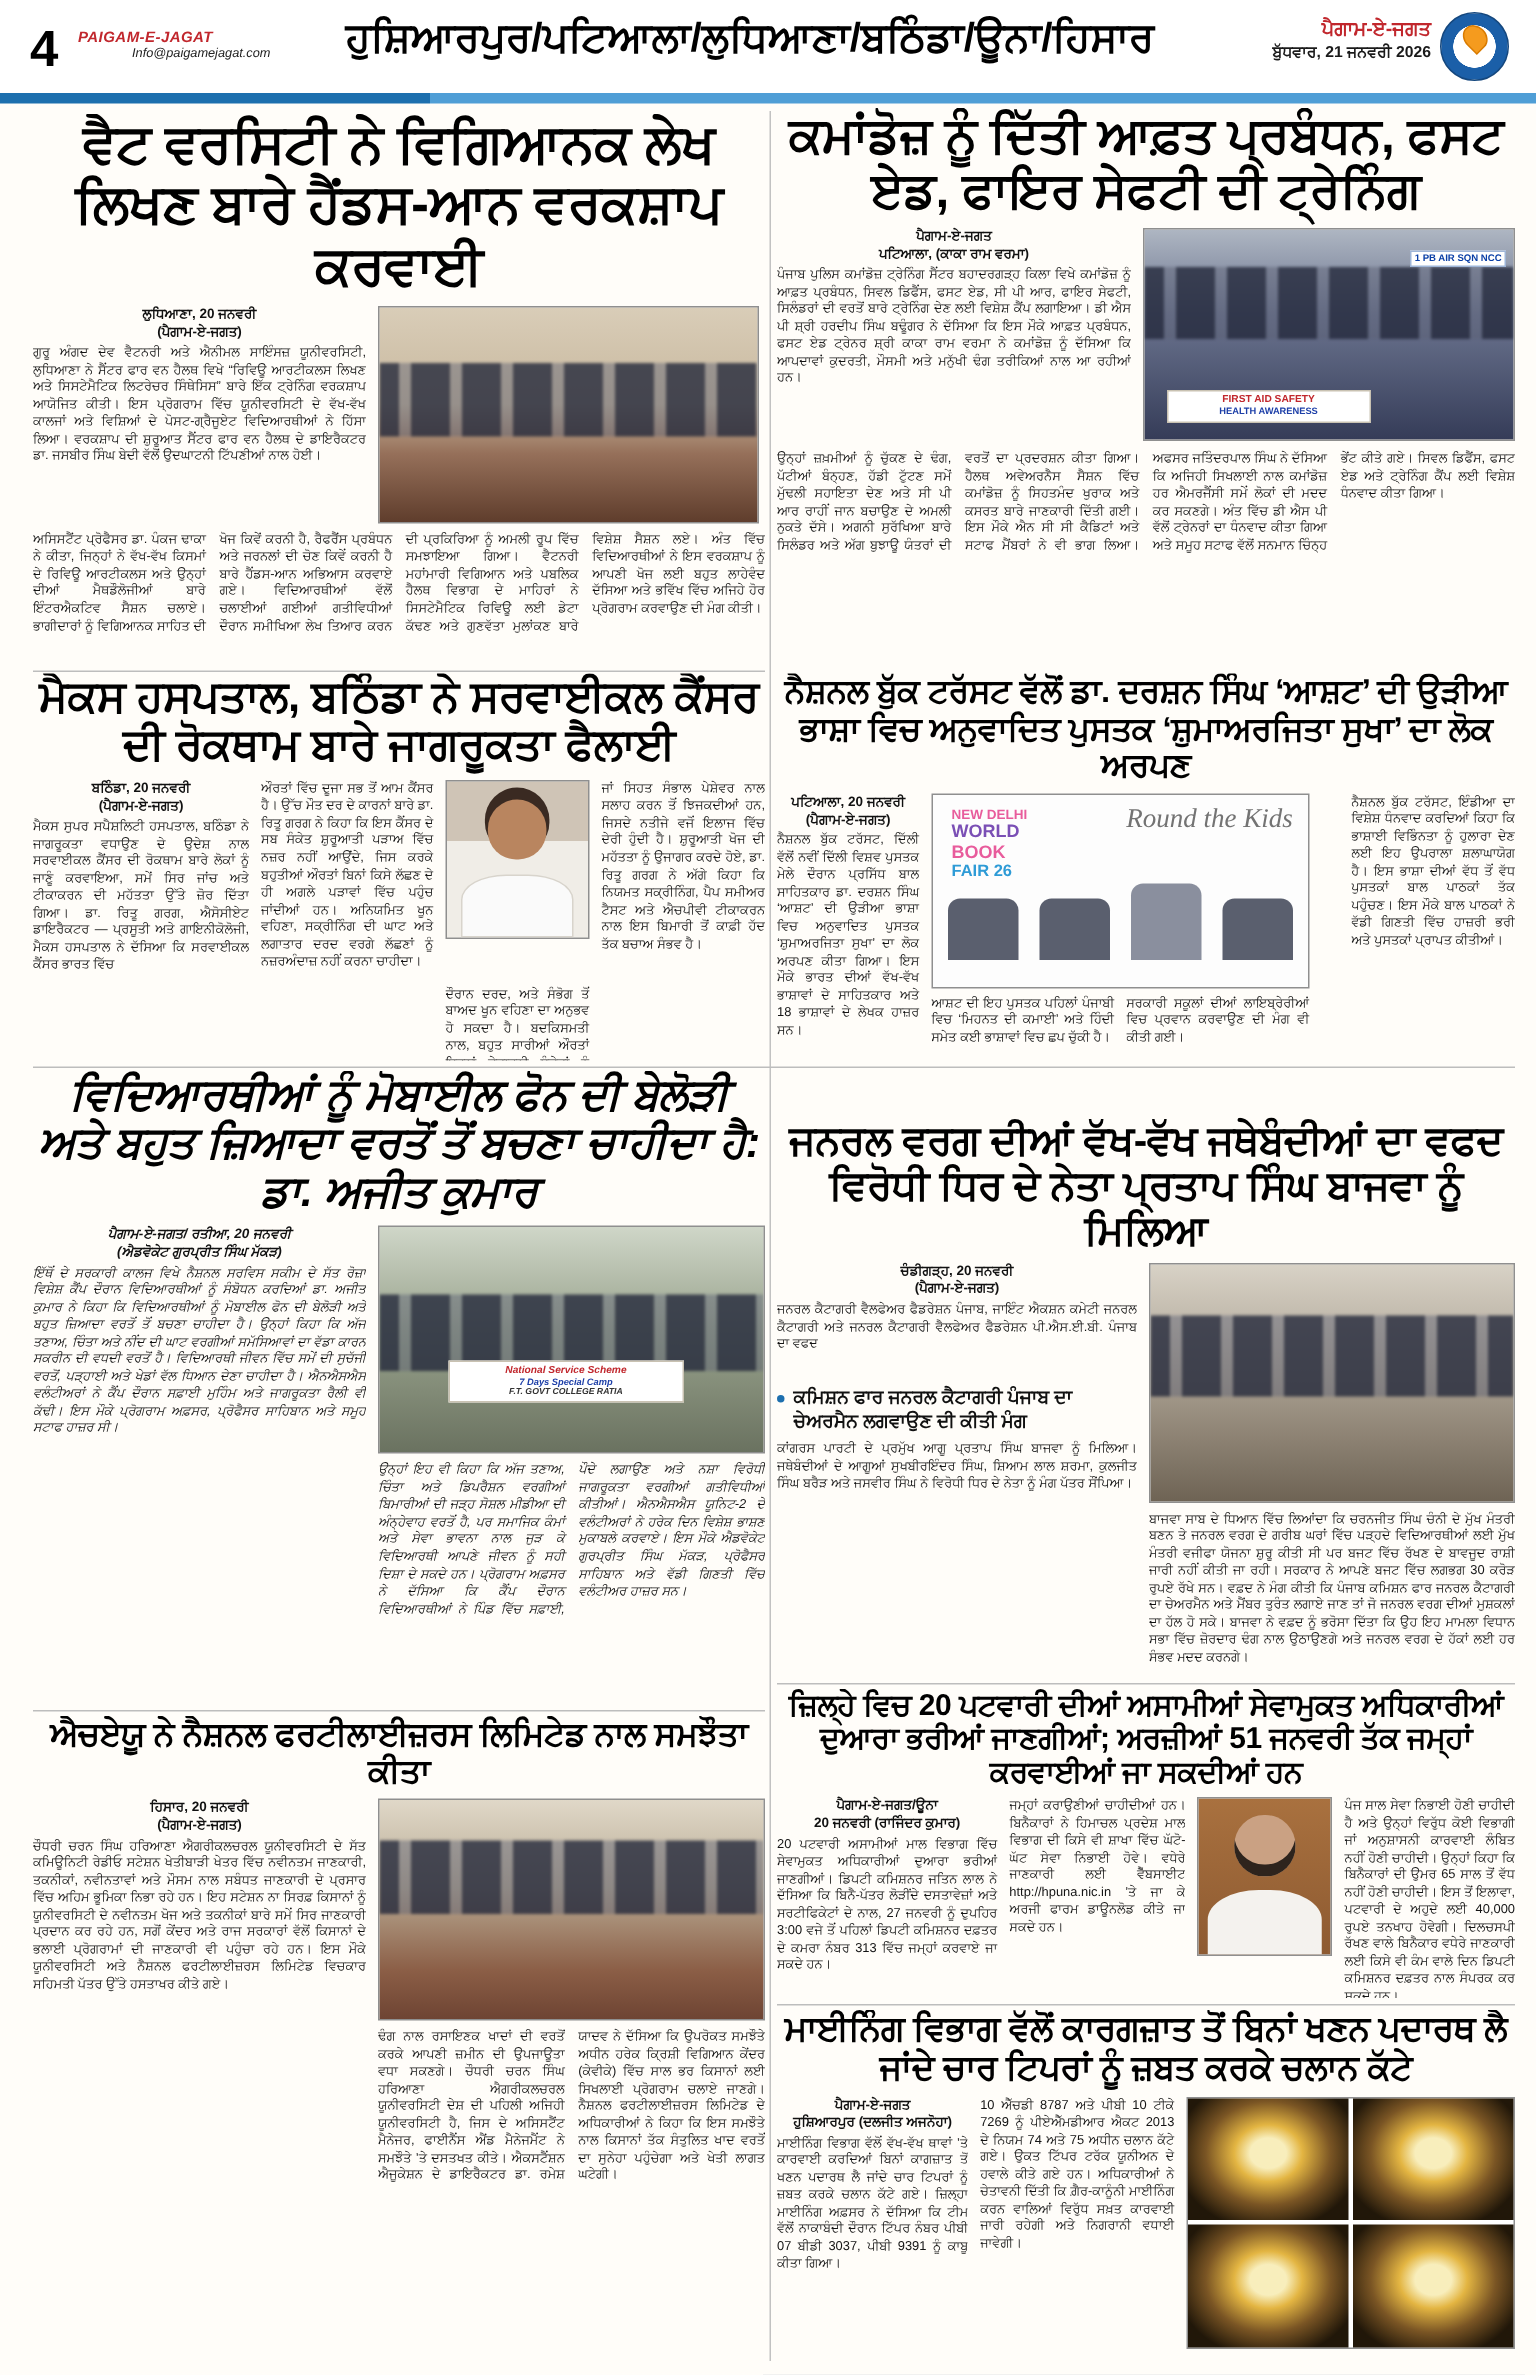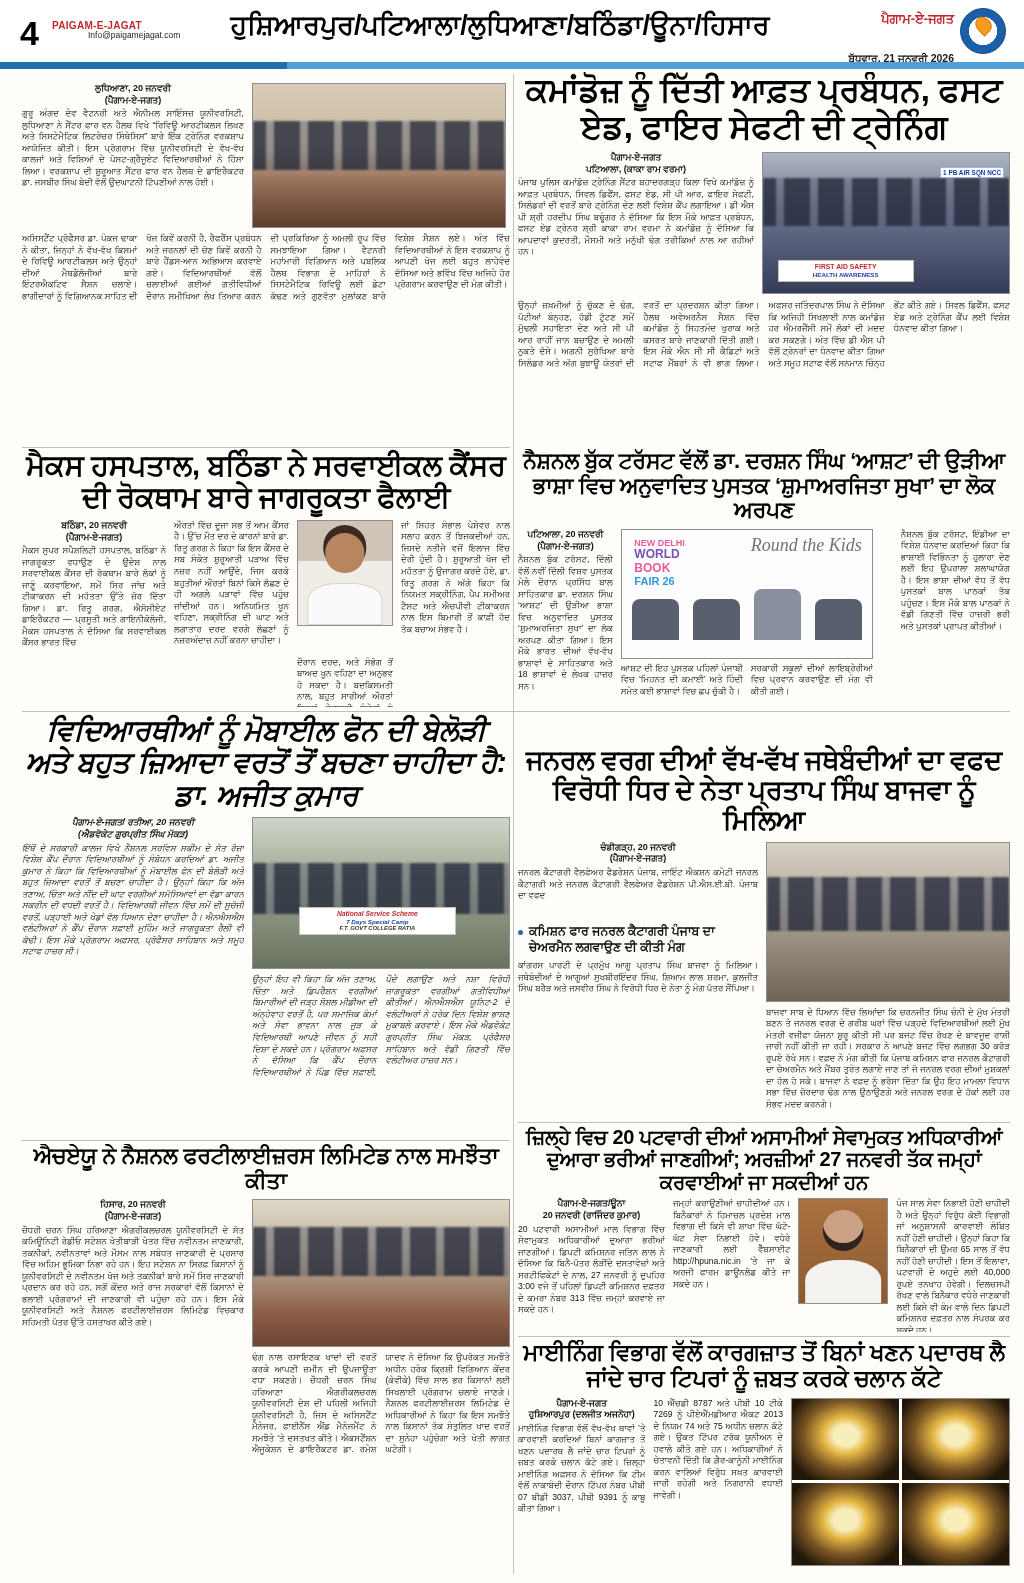--- a/index.html
+++ b/index.html
@@ -1,28 +1,28 @@
 <!DOCTYPE html>
 <html><head>
 <meta charset="utf-8">
 <style>
   html,body{margin:0;padding:0;background:#e8e8e8;}
   .page{position:relative;width:1024px;height:1583px;background:#fffdf9;margin:0 auto;
         font-family:"Liberation Sans",sans-serif;color:#111;overflow:hidden;}
   
   .hdr{position:absolute;left:0;top:0;width:1024px;height:62px;background:#fff;}
   .pgnum{position:absolute;left:20px;top:14px;font-size:34px;font-weight:800;color:#000;}
-  .brand{position:absolute;left:52px;top:20px;line-height:1.1;}
+  .brand{position:absolute;left:52px;top:20px;line-height:1.1;font-style:italic;}
   .brand .nm{color:#c1272d;font-weight:800;font-size:10px;letter-spacing:.3px;}
   .brand .em{color:#222;font-size:8.5px;padding-left:36px;}
   .regions{position:absolute;left:200px;top:10px;width:600px;text-align:center;
            font-size:27px;font-weight:800;color:#000;}
   .mast{position:absolute;right:70px;top:10px;text-align:right;line-height:1.4;}
   .mast .pj{color:#c1272d;font-weight:800;font-size:13px;}
-  .mast .dt{color:#1a1a1a;font-weight:700;font-size:10.5px;margin-top:23px;}
+  .mast .dt{color:#1a1a1a;font-weight:700;font-size:10.5px;}
   .logo{position:absolute;right:18px;top:8px;width:44px;height:44px;border-radius:50%;
         background:radial-gradient(circle at 50% 50%, #fff 0 45%, #1b5fa8 46% 72%, #f4c20d 73% 100%);
         border:1px solid #14477e;}
   .logo .flame{position:absolute;left:15px;top:7px;width:13px;height:16px;background:#f59b1e;
         border-radius:50% 50% 50% 0;transform:rotate(-45deg);border:1px solid #d97b00;}
   .topbar{position:absolute;left:0;top:62px;width:1024px;height:7px;
           background:linear-gradient(90deg,#1d6fae 0 28%,#4f9ed6 28% 100%);}
   
   .vline{position:absolute;left:513px;top:74px;width:1px;height:1500px;background:#c2c2c2;}
   .hline{position:absolute;height:1px;background:#bdbdbd;}
@@ -95,20 +95,21 @@
   </div>
   <div class="topbar"></div>
   <div class="vline"></div>
   <div class="hline" style="left:22px;top:447px;width:488px;"></div>
   <div class="hline" style="left:22px;top:711px;width:988px;"></div>
   <div class="hline" style="left:22px;top:1140px;width:488px;"></div>
   <div class="hline" style="left:518px;top:1122px;width:492px;"></div>
   <div class="hline" style="left:518px;top:1336px;width:492px;"></div>
 
   <div class="art" style="left:22px;top:76px;width:488px;height:366px;">
+    <div class="hl" style="font-size:36px;">ਵੈਟ ਵਰਸਿਟੀ ਨੇ ਵਿਗਿਆਨਕ ਲੇਖ ਲਿਖਣ ਬਾਰੇ ਹੈਂਡਸ-ਆਨ ਵਰਕਸ਼ਾਪ ਕਰਵਾਈ</div>
     <div class="row" style="margin-top:7px;">
       <div style="width:222px;">
         <div class="dl">
           <span>ਲੁਧਿਆਣਾ, 20 ਜਨਵਰੀ</span><br>
           <span>(ਪੈਗਾਮ-ਏ-ਜਗਤ)</span>
         </div>
         <div class="bd" style="height:118px;">ਗੁਰੂ ਅੰਗਦ ਦੇਵ ਵੈਟਨਰੀ ਅਤੇ ਐਨੀਮਲ ਸਾਇੰਸਜ਼ ਯੂਨੀਵਰਸਿਟੀ, ਲੁਧਿਆਣਾ ਨੇ ਸੈਂਟਰ ਫਾਰ ਵਨ ਹੈਲਥ ਵਿਖੇ “ਰਿਵਿਊ ਆਰਟੀਕਲਸ ਲਿਖਣ ਅਤੇ ਸਿਸਟੇਮੈਟਿਕ ਲਿਟਰੇਚਰ ਸਿੰਥੇਸਿਸ” ਬਾਰੇ ਇੱਕ ਟ੍ਰੇਨਿੰਗ ਵਰਕਸ਼ਾਪ ਆਯੋਜਿਤ ਕੀਤੀ। ਇਸ ਪ੍ਰੋਗਰਾਮ ਵਿੱਚ ਯੂਨੀਵਰਸਿਟੀ ਦੇ ਵੱਖ-ਵੱਖ ਕਾਲਜਾਂ ਅਤੇ ਵਿਸ਼ਿਆਂ ਦੇ ਪੋਸਟ-ਗ੍ਰੈਜੂਏਟ ਵਿਦਿਆਰਥੀਆਂ ਨੇ ਹਿੱਸਾ ਲਿਆ। ਵਰਕਸ਼ਾਪ ਦੀ ਸ਼ੁਰੂਆਤ ਸੈਂਟਰ ਫਾਰ ਵਨ ਹੈਲਥ ਦੇ ਡਾਇਰੈਕਟਰ ਡਾ. ਜਸਬੀਰ ਸਿੰਘ ਬੇਦੀ ਵੱਲੋਂ ਉਦਘਾਟਨੀ ਟਿੱਪਣੀਆਂ ਨਾਲ ਹੋਈ।</div>
       </div>
       <div class="ph ph-meeting" style="width:252px;height:143px;">
         <div class="band"></div>
@@ -252,21 +253,21 @@
       <div style="width:258px;">
         <div class="ph ph-hau" style="width:256px;height:146px;">
           <div class="band" style="top:18%;"></div>
         </div>
         <div class="bd cols2" style="height:230px;margin-top:5px;">ਢੰਗ ਨਾਲ ਰਸਾਇਣਕ ਖਾਦਾਂ ਦੀ ਵਰਤੋਂ ਕਰਕੇ ਆਪਣੀ ਜ਼ਮੀਨ ਦੀ ਉਪਜਾਊਤਾ ਵਧਾ ਸਕਣਗੇ। ਚੌਧਰੀ ਚਰਨ ਸਿੰਘ ਹਰਿਆਣਾ ਐਗਰੀਕਲਚਰਲ ਯੂਨੀਵਰਸਿਟੀ ਦੇਸ਼ ਦੀ ਪਹਿਲੀ ਅਜਿਹੀ ਯੂਨੀਵਰਸਿਟੀ ਹੈ, ਜਿਸ ਦੇ ਅਸਿਸਟੈਂਟ ਮੈਨੇਜਰ, ਫਾਈਨੈਂਸ ਐਂਡ ਮੈਨੇਜਮੈਂਟ ਨੇ ਸਮਝੌਤੇ ’ਤੇ ਦਸਤਖਤ ਕੀਤੇ। ਐਕਸਟੈਂਸ਼ਨ ਐਜੂਕੇਸ਼ਨ ਦੇ ਡਾਇਰੈਕਟਰ ਡਾ. ਰਮੇਸ਼ ਯਾਦਵ ਨੇ ਦੱਸਿਆ ਕਿ ਉਪਰੋਕਤ ਸਮਝੌਤੇ ਅਧੀਨ ਹਰੇਕ ਕ੍ਰਿਸ਼ੀ ਵਿਗਿਆਨ ਕੇਂਦਰ (ਕੇਵੀਕੇ) ਵਿੱਚ ਸਾਲ ਭਰ ਕਿਸਾਨਾਂ ਲਈ ਸਿਖਲਾਈ ਪ੍ਰੋਗਰਾਮ ਚਲਾਏ ਜਾਣਗੇ। ਨੈਸ਼ਨਲ ਫਰਟੀਲਾਈਜ਼ਰਸ ਲਿਮਿਟੇਡ ਦੇ ਅਧਿਕਾਰੀਆਂ ਨੇ ਕਿਹਾ ਕਿ ਇਸ ਸਮਝੌਤੇ ਨਾਲ ਕਿਸਾਨਾਂ ਤੱਕ ਸੰਤੁਲਿਤ ਖਾਦ ਵਰਤੋਂ ਦਾ ਸੁਨੇਹਾ ਪਹੁੰਚੇਗਾ ਅਤੇ ਖੇਤੀ ਲਾਗਤ ਘਟੇਗੀ।</div>
       </div>
     </div>
   </div>
 
   <div class="art" style="left:518px;top:1126px;width:492px;height:206px;">
-    <div class="hl" style="font-size:20px;">ਜ਼ਿਲ੍ਹੇ ਵਿਚ 20 ਪਟਵਾਰੀ ਦੀਆਂ ਅਸਾਮੀਆਂ ਸੇਵਾਮੁਕਤ ਅਧਿਕਾਰੀਆਂ ਦੁਆਰਾ ਭਰੀਆਂ ਜਾਣਗੀਆਂ; ਅਰਜ਼ੀਆਂ 27 ਜਨਵਰੀ ਤੱਕ ਜਮ੍ਹਾਂ ਕਰਵਾਈਆਂ ਜਾ ਸਕਦੀਆਂ ਹਨ</div>
+    <div class="hl" style="font-size:20px;">ਜ਼ਿਲ੍ਹੇ ਵਿਚ 20 ਪਟਵਾਰੀ ਦੀਆਂ ਅਸਾਮੀਆਂ ਸੇਵਾਮੁਕਤ ਅਧਿਕਾਰੀਆਂ ਦੁਆਰਾ ਭਰੀਆਂ ਜਾਣਗੀਆਂ; ਅਰਜ਼ੀਆਂ 51 ਜਨਵਰੀ ਤੱਕ ਜਮ੍ਹਾਂ ਕਰਵਾਈਆਂ ਜਾ ਸਕਦੀਆਂ ਹਨ</div>
     <div class="row" style="margin-top:5px;height:138px;">
       <div style="width:150px;">
         <div class="dl">
           <span>ਪੈਗਾਮ-ਏ-ਜਗਤ/ਊਨਾ</span><br>
           <span>20 ਜਨਵਰੀ (ਰਾਜਿੰਦਰ ਕੁਮਾਰ)</span>
         </div>
         <div class="bd" style="height:108px;">20 ਪਟਵਾਰੀ ਅਸਾਮੀਆਂ ਮਾਲ ਵਿਭਾਗ ਵਿੱਚ ਸੇਵਾਮੁਕਤ ਅਧਿਕਾਰੀਆਂ ਦੁਆਰਾ ਭਰੀਆਂ ਜਾਣਗੀਆਂ। ਡਿਪਟੀ ਕਮਿਸ਼ਨਰ ਜਤਿਨ ਲਾਲ ਨੇ ਦੱਸਿਆ ਕਿ ਬਿਨੈ-ਪੱਤਰ ਲੋੜੀਂਦੇ ਦਸਤਾਵੇਜ਼ਾਂ ਅਤੇ ਸਰਟੀਫਿਕੇਟਾਂ ਦੇ ਨਾਲ, 27 ਜਨਵਰੀ ਨੂੰ ਦੁਪਹਿਰ 3:00 ਵਜੇ ਤੋਂ ਪਹਿਲਾਂ ਡਿਪਟੀ ਕਮਿਸ਼ਨਰ ਦਫ਼ਤਰ ਦੇ ਕਮਰਾ ਨੰਬਰ 313 ਵਿੱਚ ਜਮ੍ਹਾਂ ਕਰਵਾਏ ਜਾ ਸਕਦੇ ਹਨ।</div>
       </div>
       <div class="bd" style="width:120px;height:138px;">ਜਮ੍ਹਾਂ ਕਰਾਉਣੀਆਂ ਚਾਹੀਦੀਆਂ ਹਨ। ਬਿਨੈਕਾਰਾਂ ਨੇ ਹਿਮਾਚਲ ਪ੍ਰਦੇਸ਼ ਮਾਲ ਵਿਭਾਗ ਦੀ ਕਿਸੇ ਵੀ ਸ਼ਾਖਾ ਵਿੱਚ ਘੱਟੋ-ਘੱਟ ਸੇਵਾ ਨਿਭਾਈ ਹੋਵੇ। ਵਧੇਰੇ ਜਾਣਕਾਰੀ ਲਈ ਵੈੱਬਸਾਈਟ http://hpuna.nic.in ’ਤੇ ਜਾ ਕੇ ਅਰਜੀ ਫਾਰਮ ਡਾਊਨਲੋਡ ਕੀਤੇ ਜਾ ਸਕਦੇ ਹਨ।</div>
       <div class="ph ph-officer" style="width:88px;height:104px;"></div>

